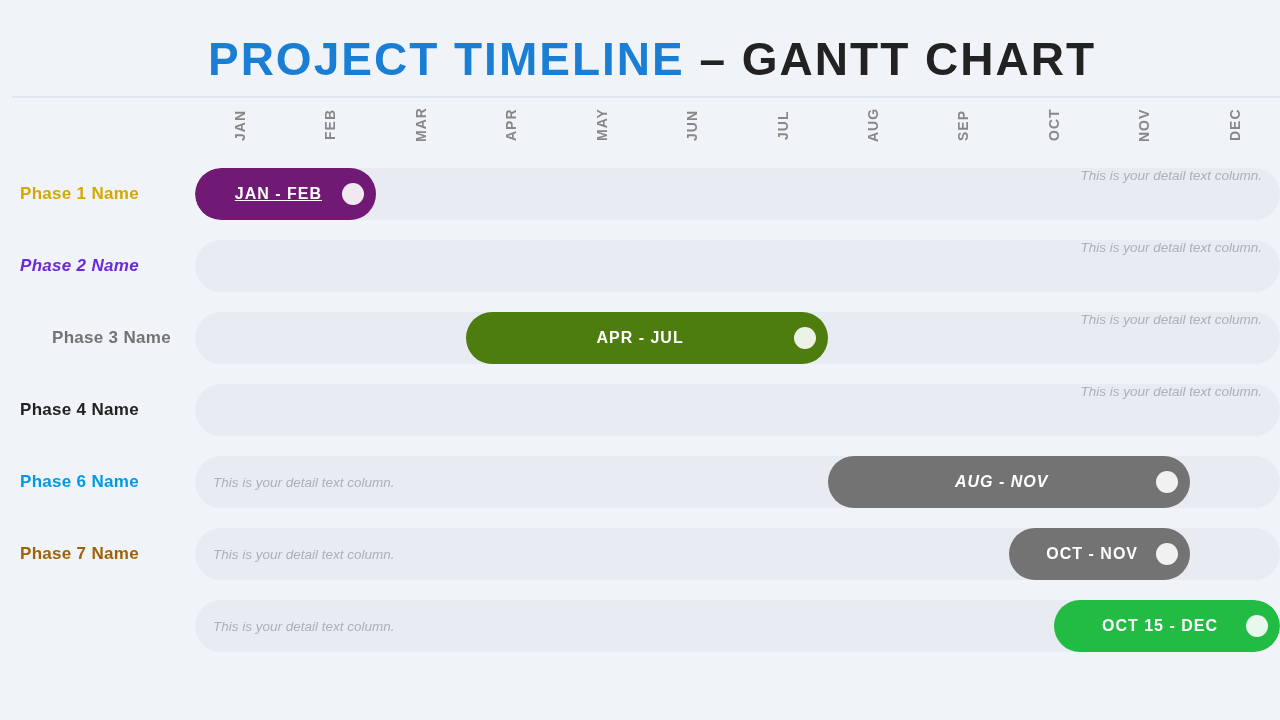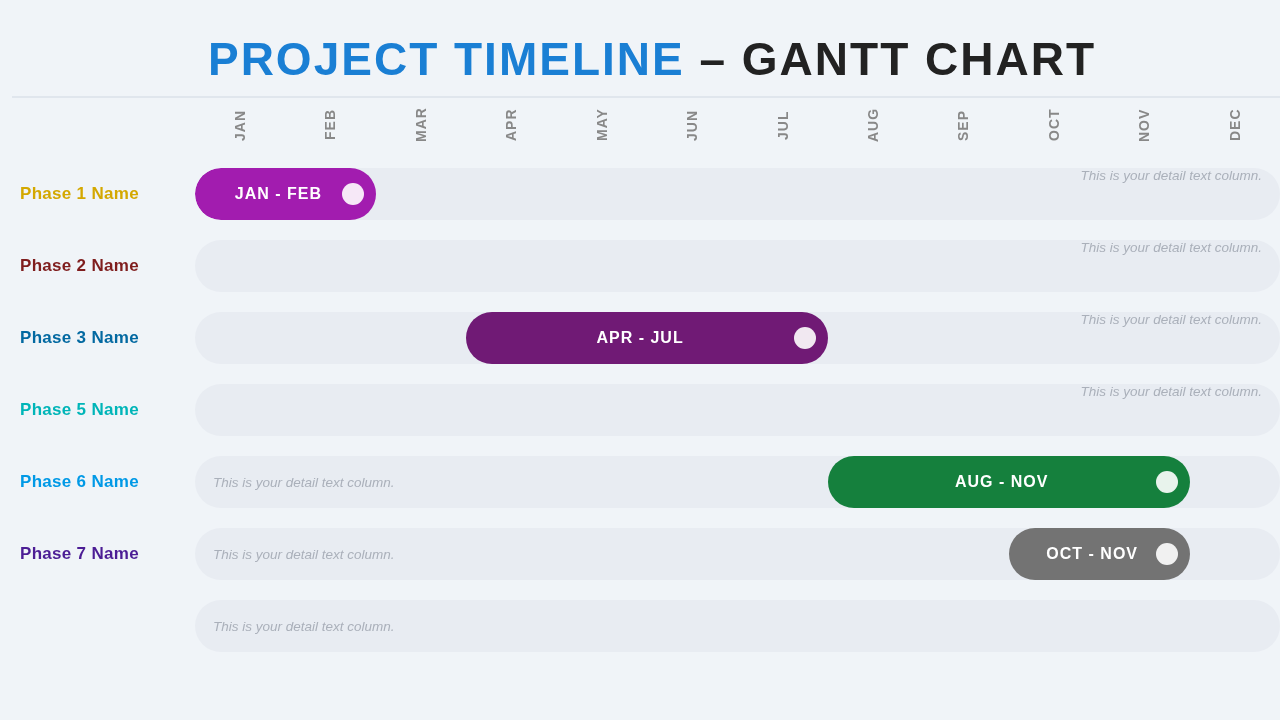--- a/index.html
+++ b/index.html
@@ -142,76 +142,77 @@
 <div class="header">
   <h1>
     <span class="blue">PROJECT TIMELINE</span>
     <span> – GANTT CHART</span>
   </h1>
 </div>
 
 <div class="main">
   <div class="phase-labels" id="phase-labels">
       <div class="phase-label" style="color: rgb(212, 168, 0);">Phase 1 Name</div>
-      <div class="phase-label" style="color: #7f1d1d;">Phase 2 Name</div>
-      <div class="phase-label" style="color: #0369a1;">Phase 3 Name</div>
-      <div class="phase-label" style="color: rgb(0, 181, 184);">Phase 5 Name</div>
+      <div class="phase-label" style="color: #6d28d9; font-style: italic;">Phase 2 Name</div>
+      <div class="phase-label" style="color: #737373; margin-left: 32px;">Phase 3 Name</div>
+      <div class="phase-label" style="color: rgb(34, 34, 34);">Phase 4 Name</div>
       <div class="phase-label" style="color: rgb(0, 153, 230);">Phase 6 Name</div>
-      <div class="phase-label" style="color: #4c1d95; text-align: center;">Phase 7 Name</div>
+      <div class="phase-label" style="color: #a16207; text-align: center;">Phase 7 Name</div>
     </div>
   <div class="chart-area">
     <div class="month-header" id="month-header">
         <div class="month-col">JAN</div>
         <div class="month-col">FEB</div>
         <div class="month-col">MAR</div>
         <div class="month-col">APR</div>
         <div class="month-col">MAY</div>
         <div class="month-col">JUN</div>
         <div class="month-col">JUL</div>
         <div class="month-col">AUG</div>
         <div class="month-col">SEP</div>
         <div class="month-col">OCT</div>
         <div class="month-col">NOV</div>
         <div class="month-col">DEC</div>
       </div>
     <div class="rows-area" id="rows-area">
         <div class="gantt-row">
           <div class="gantt-track">
-            <div class="gantt-bar" style="left: 0%; width: 16.6667%; background: #a21caf;">JAN - FEB<span class="dot"></span></div>
-            <div class="detail-text">This is your detail text column.</div>
-          </div>
-        </div>
-        <div class="gantt-row">
-          <div class="gantt-track">
-            <div class="detail-text">This is your detail text column.</div>
-          </div>
-        </div>
-        <div class="gantt-row">
-          <div class="gantt-track">
-            <div class="gantt-bar" style="left: 25%; width: 33.3333%; background: #701a75;">APR - JUL<span class="dot"></span></div>
-            <div class="detail-text">This is your detail text column.</div>
-          </div>
-        </div>
-        <div class="gantt-row">
-          <div class="gantt-track">
-            <div class="detail-text">This is your detail text column.</div>
-          </div>
-        </div>
-        <div class="gantt-row">
-          <div class="gantt-track">
-            <div class="gantt-bar" style="left: 58.3333%; width: 33.3333%; background: #15803d;">AUG - NOV<span class="dot"></span></div>
+            <div class="gantt-bar" style="left: 0%; width: 16.6667%; background: #701a75; text-decoration: underline;">JAN - FEB<span class="dot"></span></div>
+            <div class="detail-text">This is your detail text column.</div>
+          </div>
+        </div>
+        <div class="gantt-row">
+          <div class="gantt-track">
+            <div class="detail-text">This is your detail text column.</div>
+          </div>
+        </div>
+        <div class="gantt-row">
+          <div class="gantt-track">
+            <div class="gantt-bar" style="left: 25%; width: 33.3333%; background: #4d7c0f;">APR - JUL<span class="dot"></span></div>
+            <div class="detail-text">This is your detail text column.</div>
+          </div>
+        </div>
+        <div class="gantt-row">
+          <div class="gantt-track">
+            <div class="detail-text">This is your detail text column.</div>
+          </div>
+        </div>
+        <div class="gantt-row">
+          <div class="gantt-track">
+            <div class="gantt-bar" style="left: 58.3333%; width: 33.3333%; background: #737373; font-style: italic;">AUG - NOV<span class="dot"></span></div>
             <div style="position: absolute; left: 18px; top: 50%; transform: translateY(-50%); font-size: 13.5px; color: rgb(170, 176, 186); font-style: italic; z-index: 1;">This is your detail text column.</div>
           </div>
         </div>
         <div class="gantt-row">
           <div class="gantt-track">
             <div class="gantt-bar" style="left: 75%; width: 16.6667%; background: #737373;">OCT - NOV<span class="dot"></span></div>
             <div style="position: absolute; left: 18px; top: 50%; transform: translateY(-50%); font-size: 13.5px; color: rgb(170, 176, 186); font-style: italic; z-index: 1;">This is your detail text column.</div>
           </div>
         </div>
         <div class="gantt-row">
           <div class="gantt-track">
+            <div class="gantt-bar" style="left: 79.1667%; width: 20.8333%; background: rgb(34, 187, 68);">OCT 15 - DEC<span class="dot"></span></div>
             <div style="position: absolute; left: 18px; top: 50%; transform: translateY(-50%); font-size: 13.5px; color: rgb(170, 176, 186); font-style: italic; z-index: 1;">This is your detail text column.</div>
           </div>
         </div>
       </div>
   </div>
 </div>
 
 </body></html>

